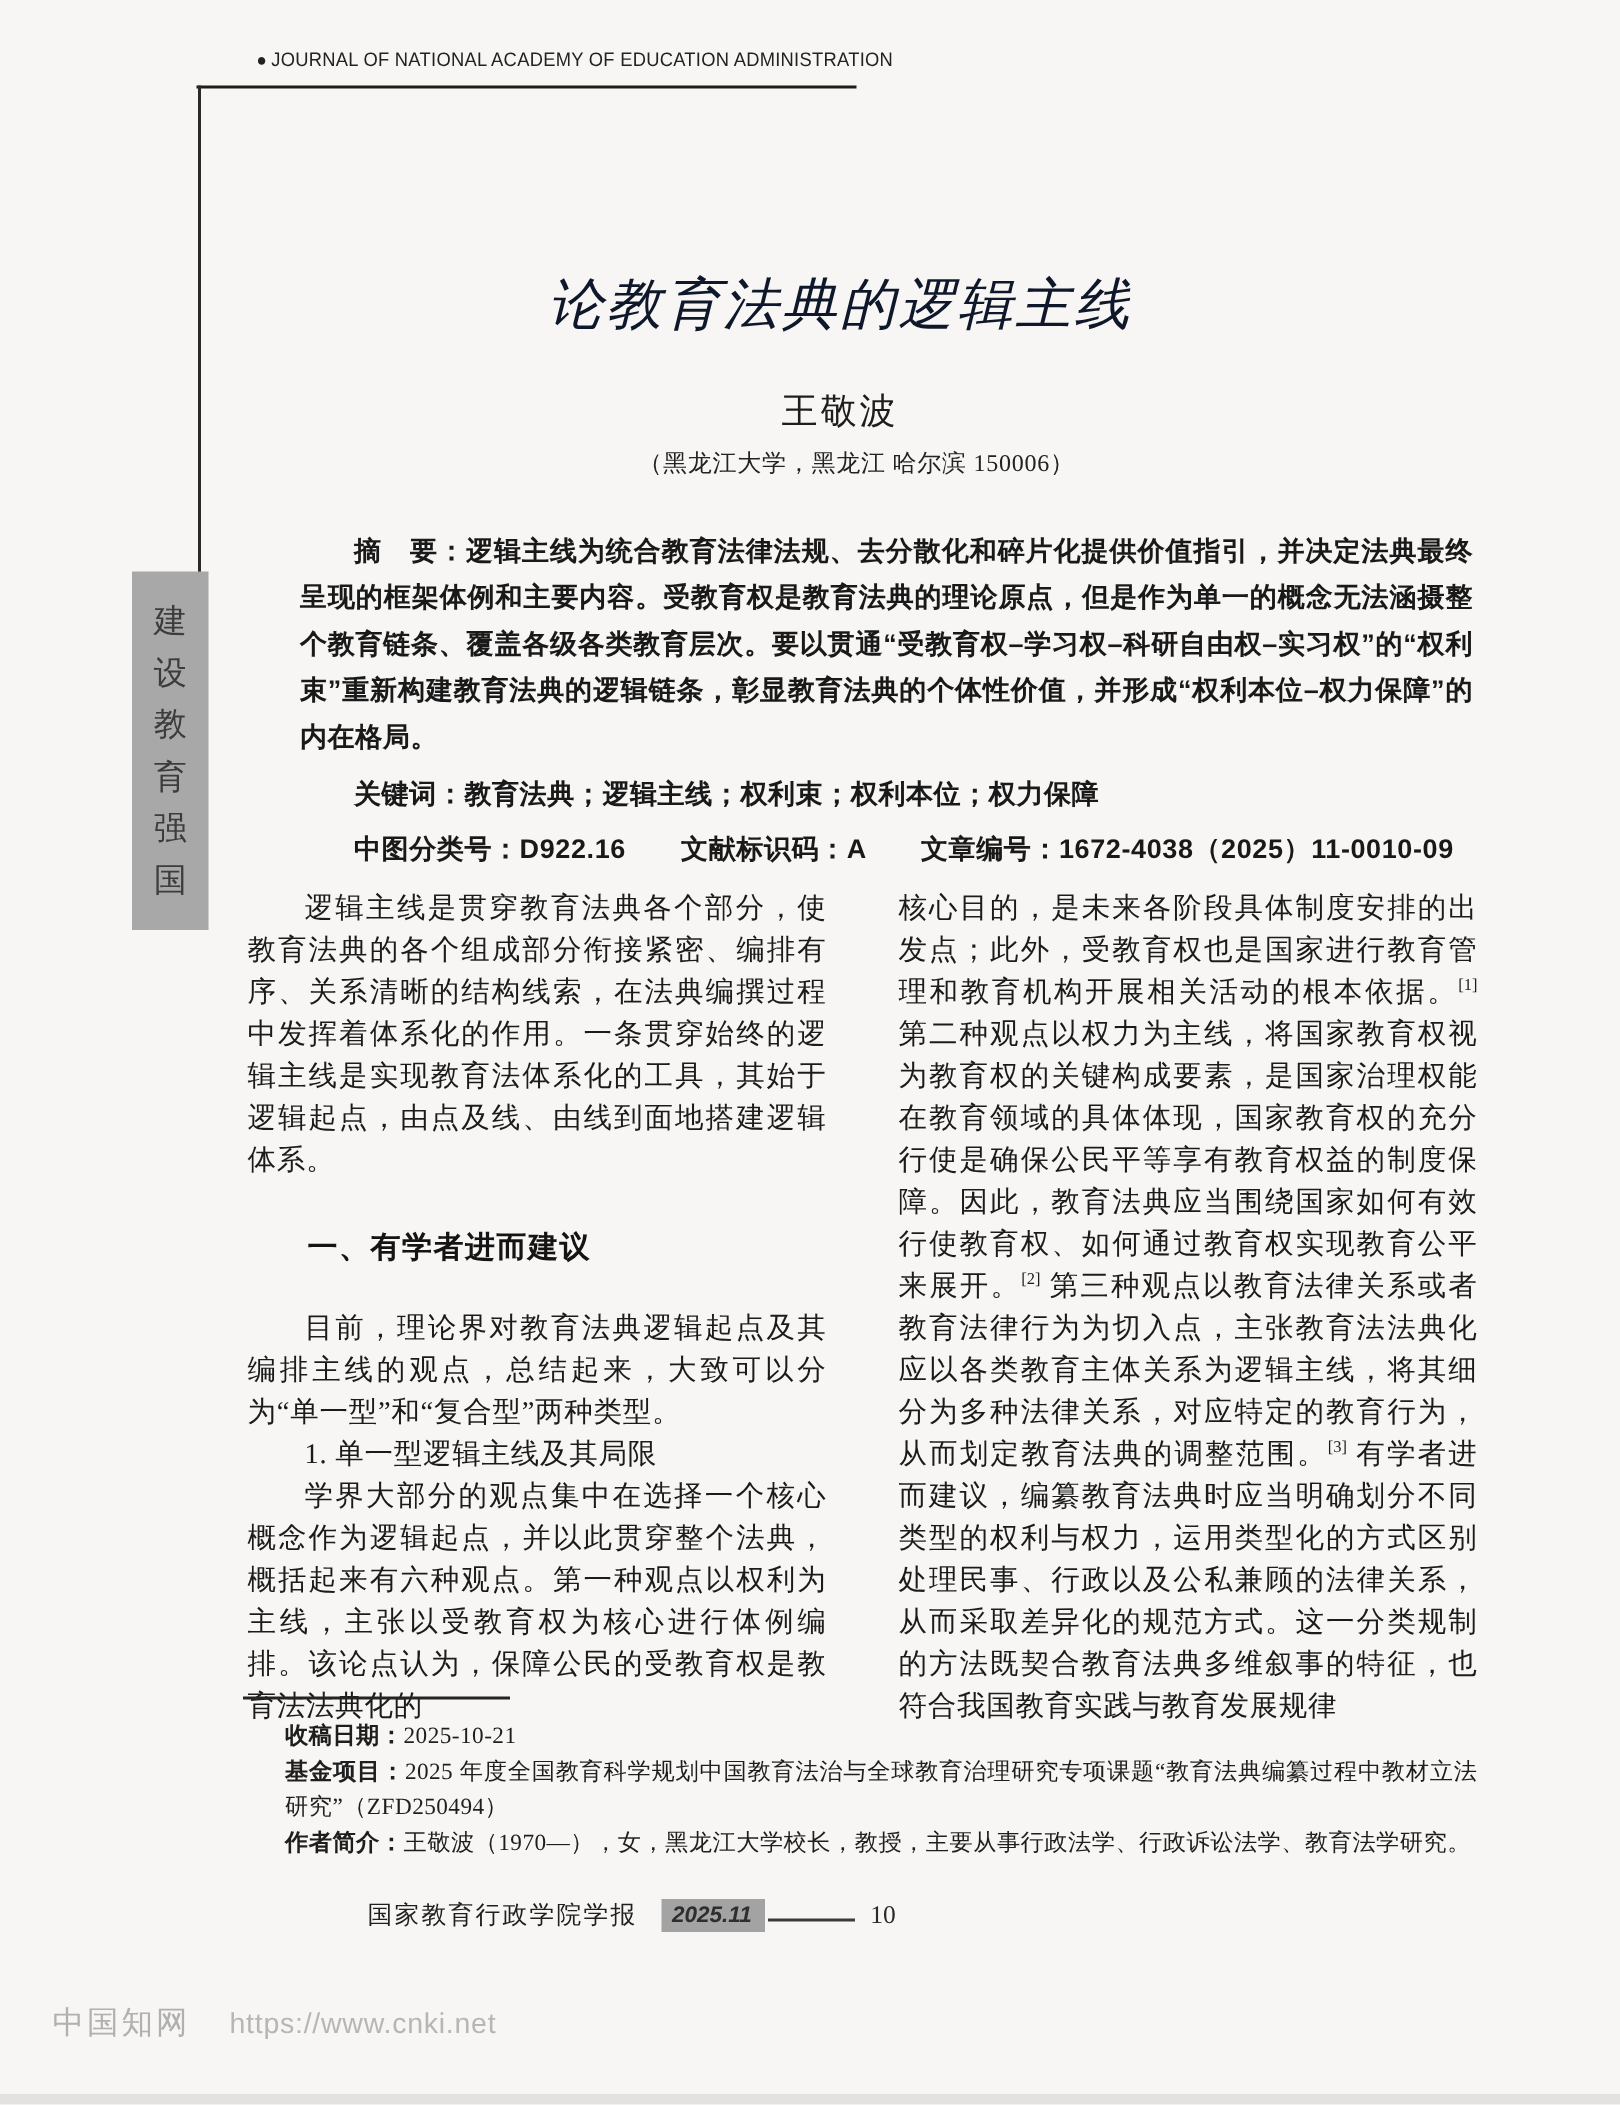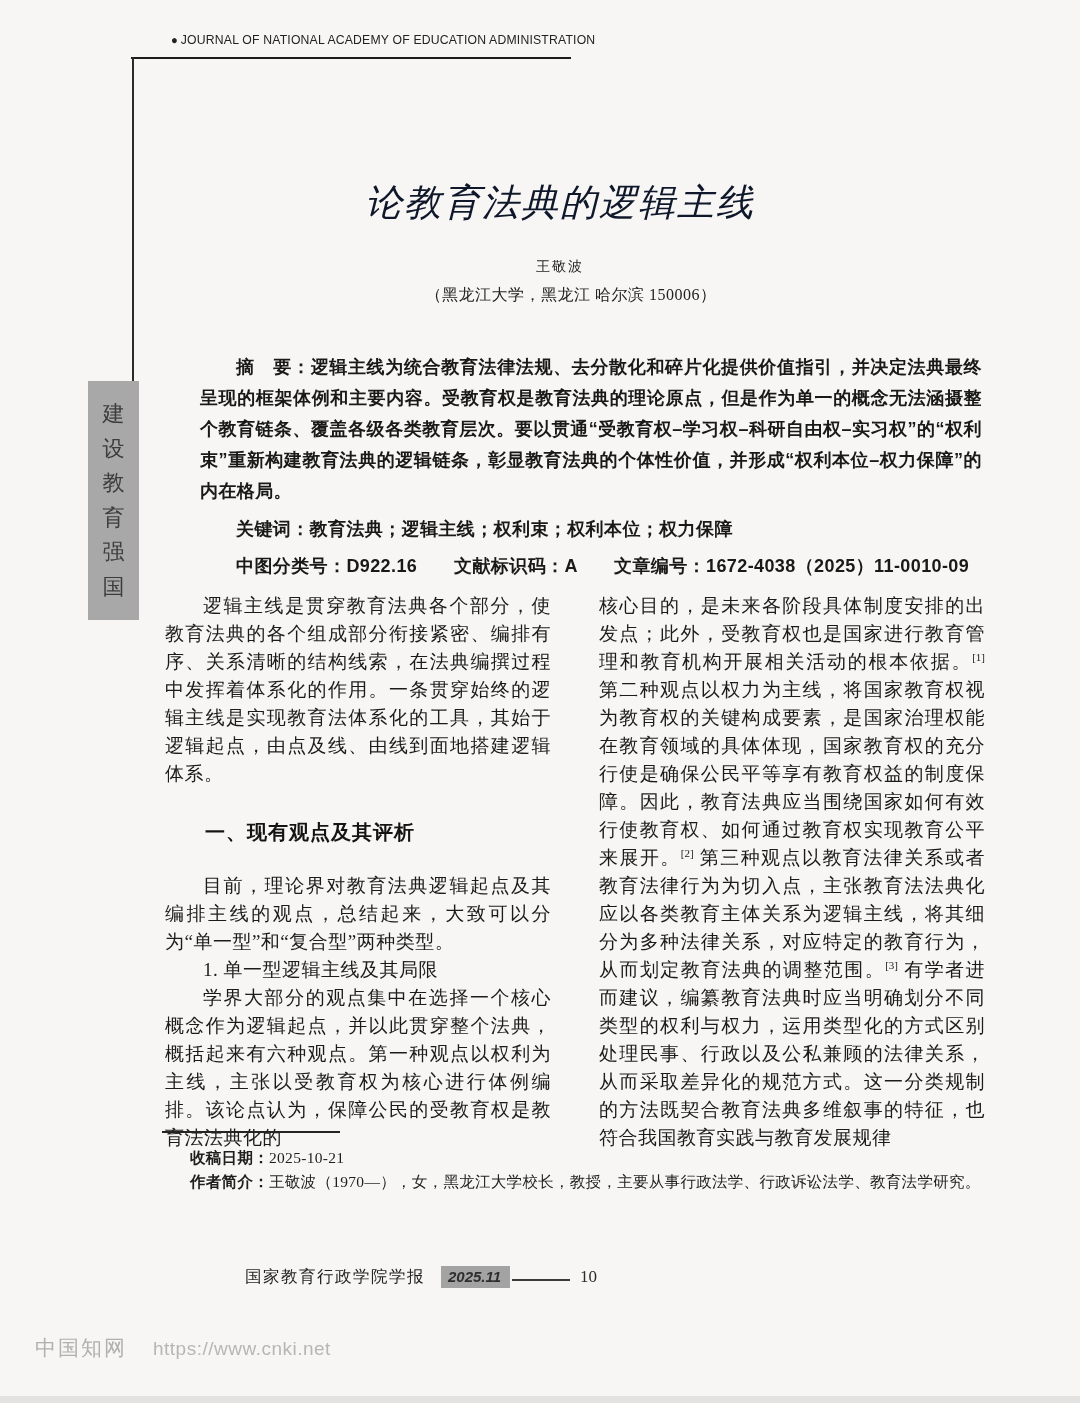--- a/index.html
+++ b/index.html
@@ -34,21 +34,21 @@
     display:flex;flex-direction:column;align-items:center;justify-content:space-evenly;
     padding:10px 0;
   }
   .banner span{
     font-size:22px;color:#3c3c3c;line-height:1;
     font-family:"Liberation Serif","DejaVu Serif",serif;
   }
   
   .title-wrap{position:absolute;left:135px;top:0;width:850px;text-align:center;}
   .article-title{margin-top:178px;font-size:37px;letter-spacing:2px;font-weight:500;color:#0f172a;font-style:italic;}
-  .author{margin-top:30px;font-size:14px;letter-spacing:2px;}
+  .author{margin-top:30px;font-size:24px;letter-spacing:2px;}
   .affil{margin-top:9px;font-size:16px;letter-spacing:.5px;color:#222;padding-left:22px;}
   
   .meta-block{
     position:absolute;left:200px;top:352px;width:782px;
     font-family:"Liberation Sans","DejaVu Sans",sans-serif;
     font-weight:600;color:#191919;
     font-size:18px;line-height:31px;text-align:justify;letter-spacing:.4px;
   }
   .meta-block .abstract{text-indent:2em;}
   .meta-block .kw{margin-top:7px;text-indent:2em;}
@@ -118,33 +118,34 @@
 
 <div class="meta-block">
   <p class="abstract"><span class="fn-label-inline">摘　要：</span><span>逻辑主线为统合教育法律法规、去分散化和碎片化提供价值指引，并决定法典最终呈现的框架体例和主要内容。受教育权是教育法典的理论原点，但是作为单一的概念无法涵摄整个教育链条、覆盖各级各类教育层次。要以贯通“受教育权–学习权–科研自由权–实习权”的“权利束”重新构建教育法典的逻辑链条，彰显教育法典的个体性价值，并形成“权利本位–权力保障”的内在格局。</span></p>
   <p class="kw"><span>关键词：</span><span>教育法典；逻辑主线；权利束；权利本位；权力保障</span></p>
   <p class="cls">中图分类号：D922.16　　文献标识码：A　　文章编号：1672-4038（2025）11-0010-09</p>
 </div>
 
 <div class="columns">
   <div class="col">
       <p class="blk-p">逻辑主线是贯穿教育法典各个部分，使教育法典的各个组成部分衔接紧密、编排有序、关系清晰的结构线索，在法典编撰过程中发挥着体系化的作用。一条贯穿始终的逻辑主线是实现教育法体系化的工具，其始于逻辑起点，由点及线、由线到面地搭建逻辑体系。</p>
-      <div class="blk-h2">一、现有观点及其评析</div>
+      <div class="blk-h2">一、有学者进而建议</div>
       <p class="blk-p">目前，理论界对教育法典逻辑起点及其编排主线的观点，总结起来，大致可以分为“单一型”和“复合型”两种类型。</p>
       <p class="blk-p">1. 单一型逻辑主线及其局限</p>
       <p class="blk-p">学界大部分的观点集中在选择一个核心概念作为逻辑起点，并以此贯穿整个法典，概括起来有六种观点。第一种观点以权利为主线，主张以受教育权为核心进行体例编排。该论点认为，保障公民的受教育权是教育法法典化的</p>
     </div>
   <div class="col">
       <p class="blk-pc">核心目的，是未来各阶段具体制度安排的出发点；此外，受教育权也是国家进行教育管理和教育机构开展相关活动的根本依据。<sup>[1]</sup> 第二种观点以权力为主线，将国家教育权视为教育权的关键构成要素，是国家治理权能在教育领域的具体体现，国家教育权的充分行使是确保公民平等享有教育权益的制度保障。因此，教育法典应当围绕国家如何有效行使教育权、如何通过教育权实现教育公平来展开。<sup>[2]</sup> 第三种观点以教育法律关系或者教育法律行为为切入点，主张教育法法典化应以各类教育主体关系为逻辑主线，将其细分为多种法律关系，对应特定的教育行为，从而划定教育法典的调整范围。<sup>[3]</sup> 有学者进而建议，编纂教育法典时应当明确划分不同类型的权利与权力，运用类型化的方式区别处理民事、行政以及公私兼顾的法律关系，从而采取差异化的规范方式。这一分类规制的方法既契合教育法典多维叙事的特征，也符合我国教育实践与教育发展规律</p>
     </div>
 </div>
 
 <div class="fn-rule"></div>
 <div class="footnotes">
     <p><span class="fn-label">收稿日期：</span><span>2025-10-21</span></p>
+    <p><span class="fn-label">基金项目：</span><span>2025 年度全国教育科学规划中国教育法治与全球教育治理研究专项课题“教育法典编纂过程中教材立法研究”（ZFD250494）</span></p>
     <p><span class="fn-label">作者简介：</span><span>王敬波（1970—），女，黑龙江大学校长，教授，主要从事行政法学、行政诉讼法学、教育法学研究。</span></p>
   </div>
 
 <div class="page-footer">
   <span class="footer-journal">国家教育行政学院学报</span>
   <span class="issue-badge">2025.11</span>
   <span class="footer-line"></span>
   <span class="page-num">10</span>
 </div>
 

